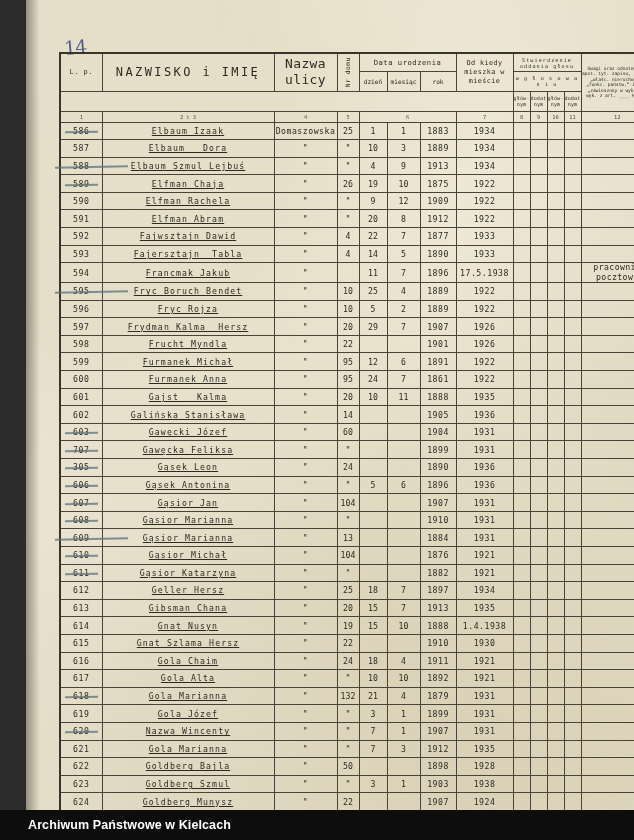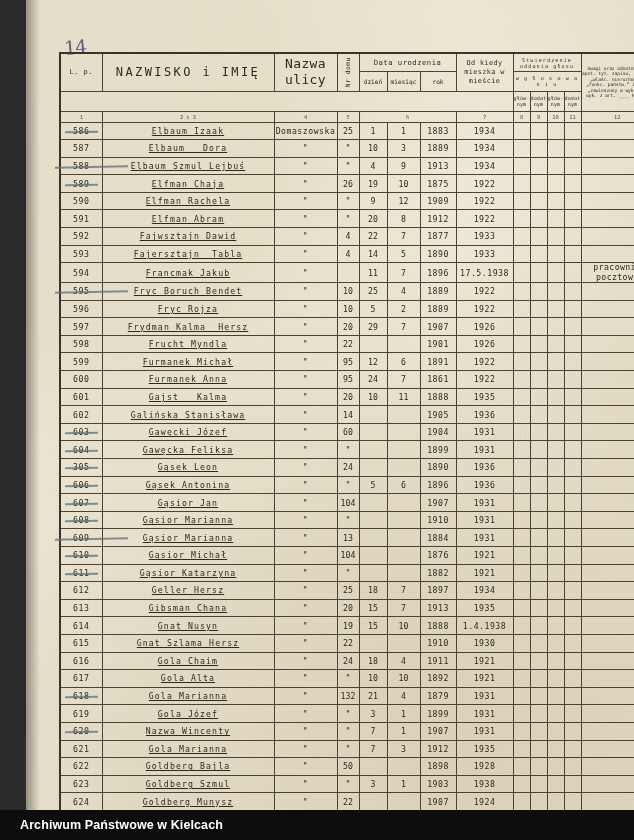--- a/index.html
+++ b/index.html
@@ -122,21 +122,21 @@
   #watermark-bar {
     position: absolute; left: 0; bottom: 0; width: 634px; height: 30px;
     background: #0d0d0d;
     display: flex; align-items: center;
   }
   #watermark-text {
     color: #ffffff;
     font-family: "Liberation Sans", sans-serif;
     font-size: 12.5px;
     font-weight: bold;
-    padding-left: 20px;
+    padding-left: 28px;
     letter-spacing: .1px;
   }
 </style>
 </head>
 <body>
 
 <div id="scan-page">
   <div id="paper-grain"></div>
   <div id="left-shadow"></div>
 
@@ -466,21 +466,21 @@
           <td class="c-mon"></td>
           <td class="c-year">1904</td>
           <td class="c-since">1931</td>
           <td></td>
           <td></td>
           <td></td>
           <td></td>
           <td class="c-remark" style="white-space: pre-line;"></td>
         </tr>
         <tr class="row">
-          <td class="c-lp struck">604</td>
+          <td class="c-lp struck">707</td>
           <td class="c-name">Gawęcka Feliksa</td>
           <td class="c-street">"</td>
           <td class="c-num">"</td>
           <td class="c-day"></td>
           <td class="c-mon"></td>
           <td class="c-year">1899</td>
           <td class="c-since">1931</td>
           <td></td>
           <td></td>
           <td></td>

